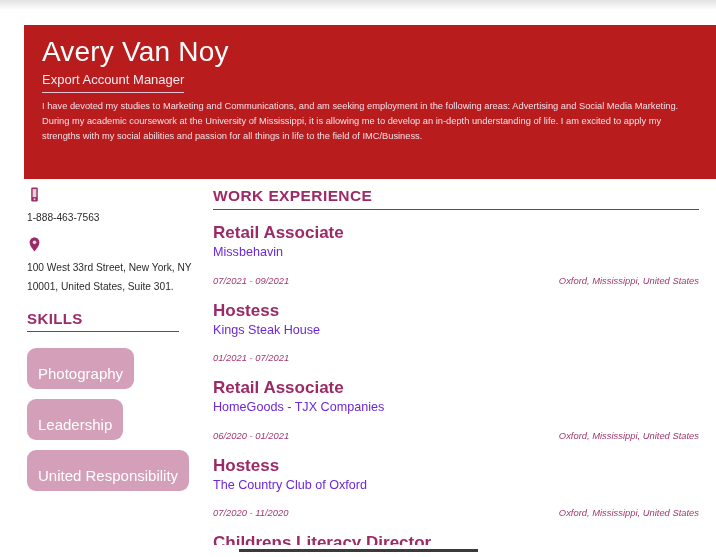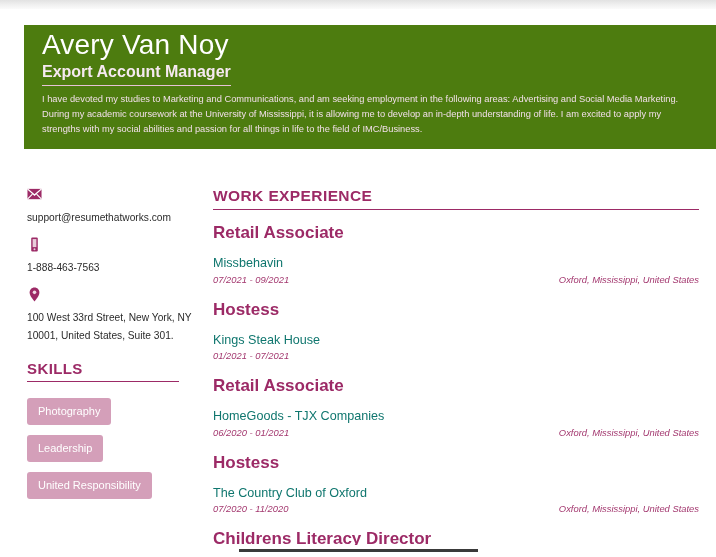--- a/index.html
+++ b/index.html
@@ -30,44 +30,44 @@
     height: 548px;
     background: #ffffff;
   }
 
   
   .header-band {
     position: absolute;
     top: 16px;
     left: 24px;
     width: 692px;
-    height: 124px;
-    background: #4d7c0f;
+    height: 154px;
+    background: #b91c1c;
     box-sizing: border-box;
-    padding: 4px 24px 0 18px;
+    padding: 11px 24px 0 18px;
   }
   .full-name {
     color: #ffffff;
     font-size: 28px;
     font-weight: 400;
     letter-spacing: 0.2px;
     line-height: 1.12;
     margin: 0;
     padding: 0;
   }
   .job-title-wrap {
     display: inline-block;
     border-bottom: 1.5px solid #e6c2d6;
     padding-bottom: 4px;
     margin-top: 3px;
   }
   .job-title {
     color: #f6e9f1;
-    font-size: 16px;
-    font-weight: 700;
+    font-size: 13px;
+    font-weight: 400;
     line-height: 1.1;
   }
   .summary {
     color: #f2dfe9;
     font-size: 9.3px;
     line-height: 1.62;
     margin-top: 6px;
     width: 643px;
     text-align: left;
   }
@@ -127,47 +127,47 @@
   .main .section-head {
     width: 486px;
     margin: 0 0 12px 0;
   }
 
   
   .skill-pill {
     display: inline-block;
     background: #d49fb9;
     color: #ffffff;
-    font-size: 11px;
+    font-size: 15px;
     line-height: 1;
-    padding: 8px 11px 8px 11px;
-    border-radius: 3px;
+    padding: 18px 11px 8px 11px;
+    border-radius: 9px;
     margin-bottom: 10px;
   }
 
   
   .exp-entry {
     margin-bottom: 12px;
     position: relative;
   }
   .exp-role {
     color: #9c2a66;
     font-size: 17px;
     font-weight: bold;
     line-height: 1.25;
   }
   .exp-company {
-    color: #0f766e;
+    color: #6d28d9;
     font-size: 12.6px;
     line-height: 1.3;
-    margin-top: 12px;
+    margin-top: 1px;
   }
   .exp-meta {
     position: relative;
-    margin-top: 2px;
+    margin-top: 14px;
     height: 13px;
   }
   .exp-dates {
     color: #a3386f;
     font-size: 9.4px;
     font-style: italic;
     position: absolute;
     left: 0;
     top: 0;
   }
@@ -211,30 +211,20 @@
     <div class="job-title-wrap">
       <span class="job-title">Export Account Manager</span>
     </div>
     <div class="summary">I have devoted my studies to Marketing and Communications, and am seeking employment in the following areas: Advertising and Social Media Marketing. During my academic coursework at the University of Mississippi, it is allowing me to develop an in-depth understanding of life. I am excited to apply my strengths with my social abilities and passion for all things in life to the field of IMC/Business.</div>
   </div>
 
   <div class="body-cols">
 
     <div class="sidebar">
 
-      <div class="contact-item">
-        <span class="contact-icon">
-          <svg width="15" height="15" viewBox="0 0 16 16">
-            <rect x="0.5" y="2" width="15" height="11" fill="#9c2a66"></rect>
-            <path d="M0.5 2 L8 8.6 L15.5 2" fill="none" stroke="#ffffff" stroke-width="1.4"></path>
-            <path d="M0.5 13 L5.8 7.6 M15.5 13 L10.2 7.6" fill="none" stroke="#ffffff" stroke-width="1.2"></path>
-          </svg>
-        </span>
-        <span class="contact-text">support@resumethatworks.com</span>
-      </div>
 
       <div class="contact-item">
         <span class="contact-icon">
           <svg width="15" height="15" viewBox="0 0 16 16">
             <rect x="4.5" y="0.5" width="7" height="15" rx="1.2" fill="#9c2a66"></rect>
             <rect x="6" y="2.2" width="4" height="8.6" fill="#e8cdda"></rect>
             <circle cx="8" cy="13.1" r="1.1" fill="#e8cdda"></circle>
           </svg>
         </span>
         <span class="contact-text">1-888-463-7563</span>

